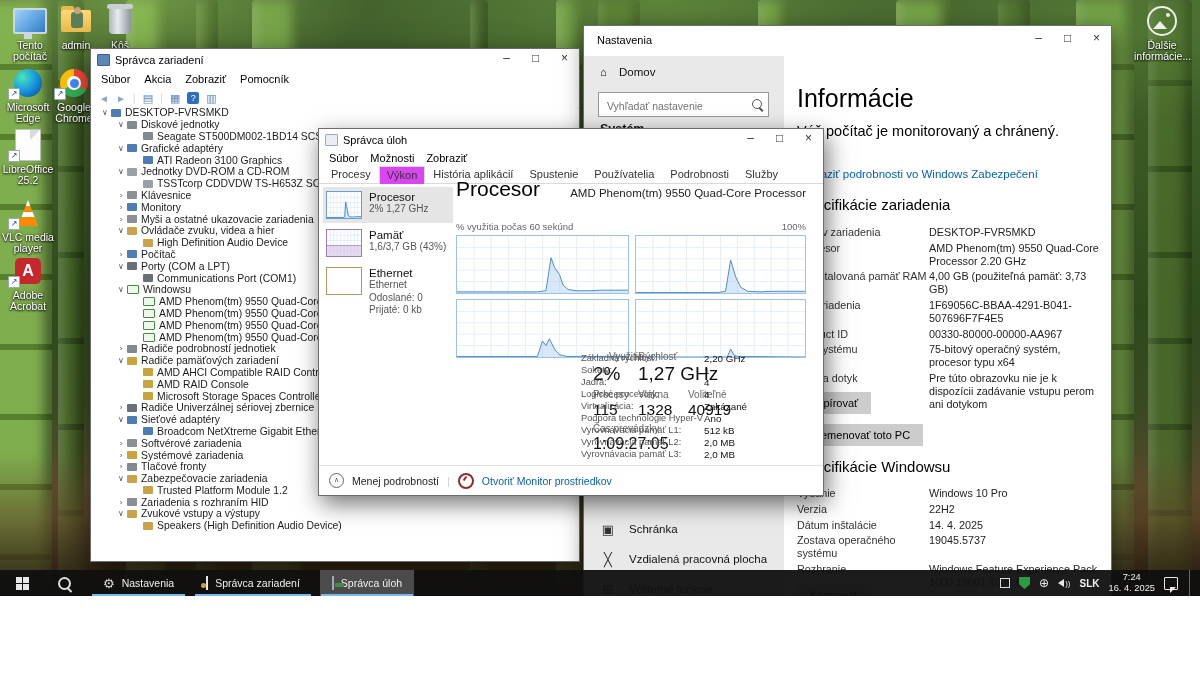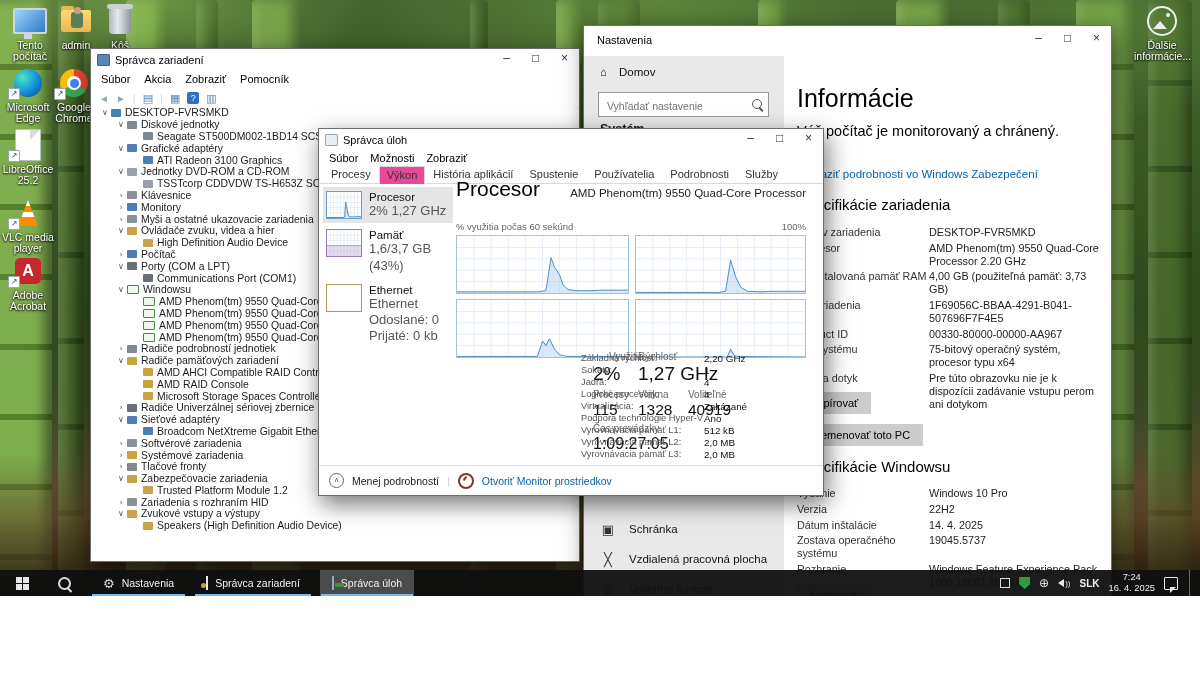--- a/index.html
+++ b/index.html
@@ -75,28 +75,28 @@
   .ti-cpu{background:#eef6ee;border:1px solid #3f8f3f;height:7px;}
   .ti-storage,.ti-sys{background:#caa33c;}
   
   #tm{left:318px;top:128px;width:504px;height:366px;z-index:30;font-size:11px;}
   #tm .titlebar{height:21px;display:flex;align-items:center;gap:5px;padding-left:6px;}
   .tm-appicon{width:11px;height:10px;background:#e8eef4;border:1px solid #98a8b8;border-radius:1px;}
   #tm .menubar{display:flex;height:15px;align-items:center;padding-left:4px;}
   #tm .menubar span{padding:0 6px;}
   #tm .tabs{display:flex;height:18px;align-items:flex-end;border-bottom:1px solid #d9d9d9;padding-left:4px;}
   .tab{padding:2px 7px 3px;color:#333;border:1px solid transparent;border-bottom:none;}
-  .tab.active{background:#ec4899;border-color:#d9d9d9;position:relative;top:1px;}
+  .tab.active{background:#d946ef;border-color:#d9d9d9;position:relative;top:1px;}
   #tm-side{position:absolute;left:4px;top:58px;width:130px;bottom:30px;}
   .tm-item{display:flex;gap:7px;padding:4px 3px;margin-bottom:2px;}
   .tm-item.sel{background:#e5e5e5;}
   .tm-thumb{width:34px;height:26px;background:#fff;border:1px solid;flex:none;position:relative;overflow:hidden;}
   .tm-thumb svg{position:absolute;inset:0;width:100%;height:100%;}
   .tm-t{font-size:11.5px;color:#111;}
-  .tm-s{font-size:13px;color:#555;line-height:1.25;}
+  .tm-s{font-size:10px;color:#555;line-height:1.25;}
   #tm-main{position:absolute;left:137px;top:44px;right:17px;bottom:30px;}
   .tm-title{position:absolute;left:0;top:4px;font-size:21px;font-weight:400;color:#000;}
   .tm-cpuname{position:absolute;right:0;top:14px;font-size:11.5px;color:#222;}
   .tm-glabel{position:absolute;left:0;top:48px;font-size:9.5px;color:#666;}
   .tm-gmax{position:absolute;right:0;top:48px;font-size:9.5px;color:#666;}
   #tm-graphs{position:absolute;left:0;top:62px;width:350px;height:123px;}
   .gbox{position:absolute;border:1px solid #9cc3e5;background:#fff;}
   .gbox svg{position:absolute;inset:0;width:100%;height:100%;}
   .stat-lbl{position:absolute;font-size:10px;color:#666;white-space:nowrap;}
   .stat-val{position:absolute;color:#111;white-space:nowrap;}

